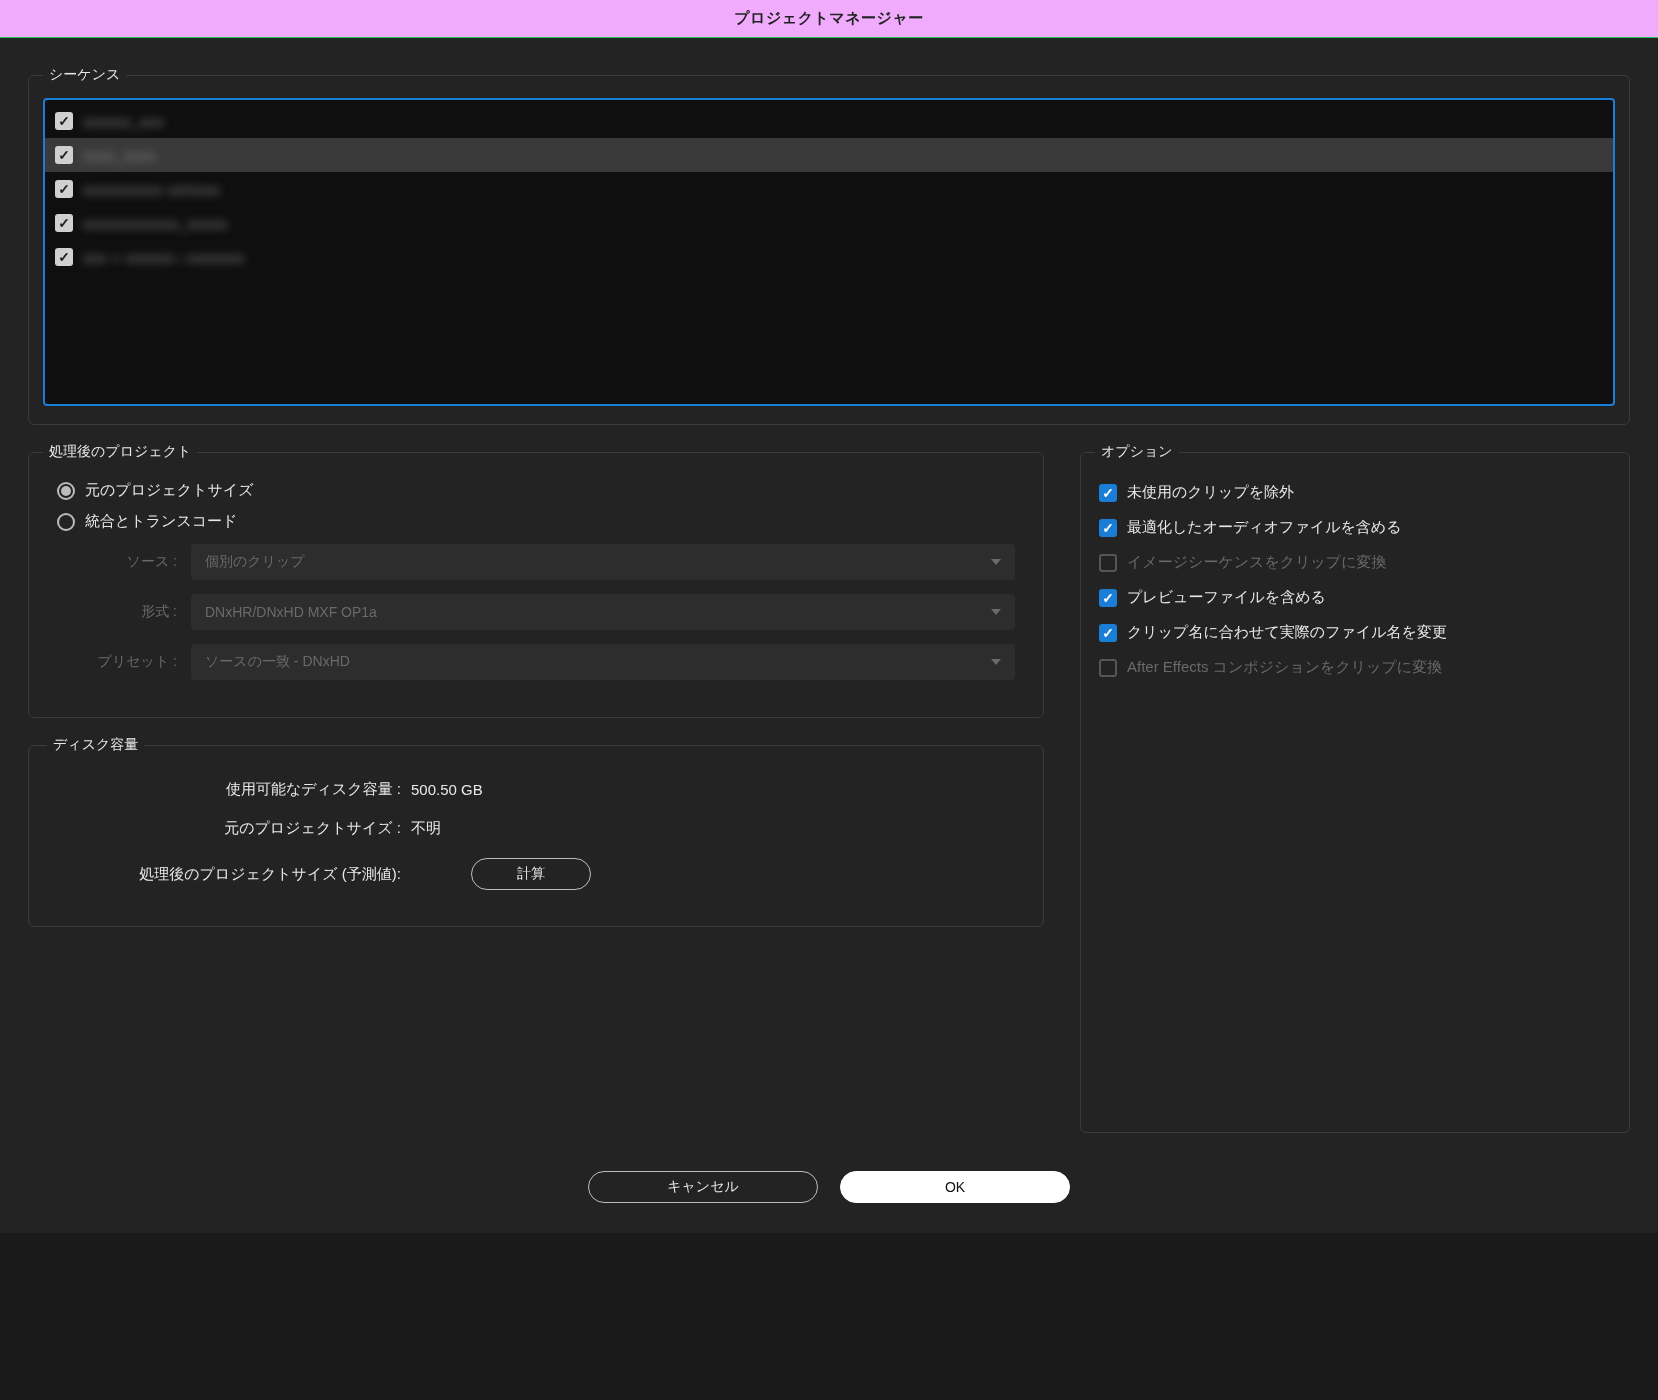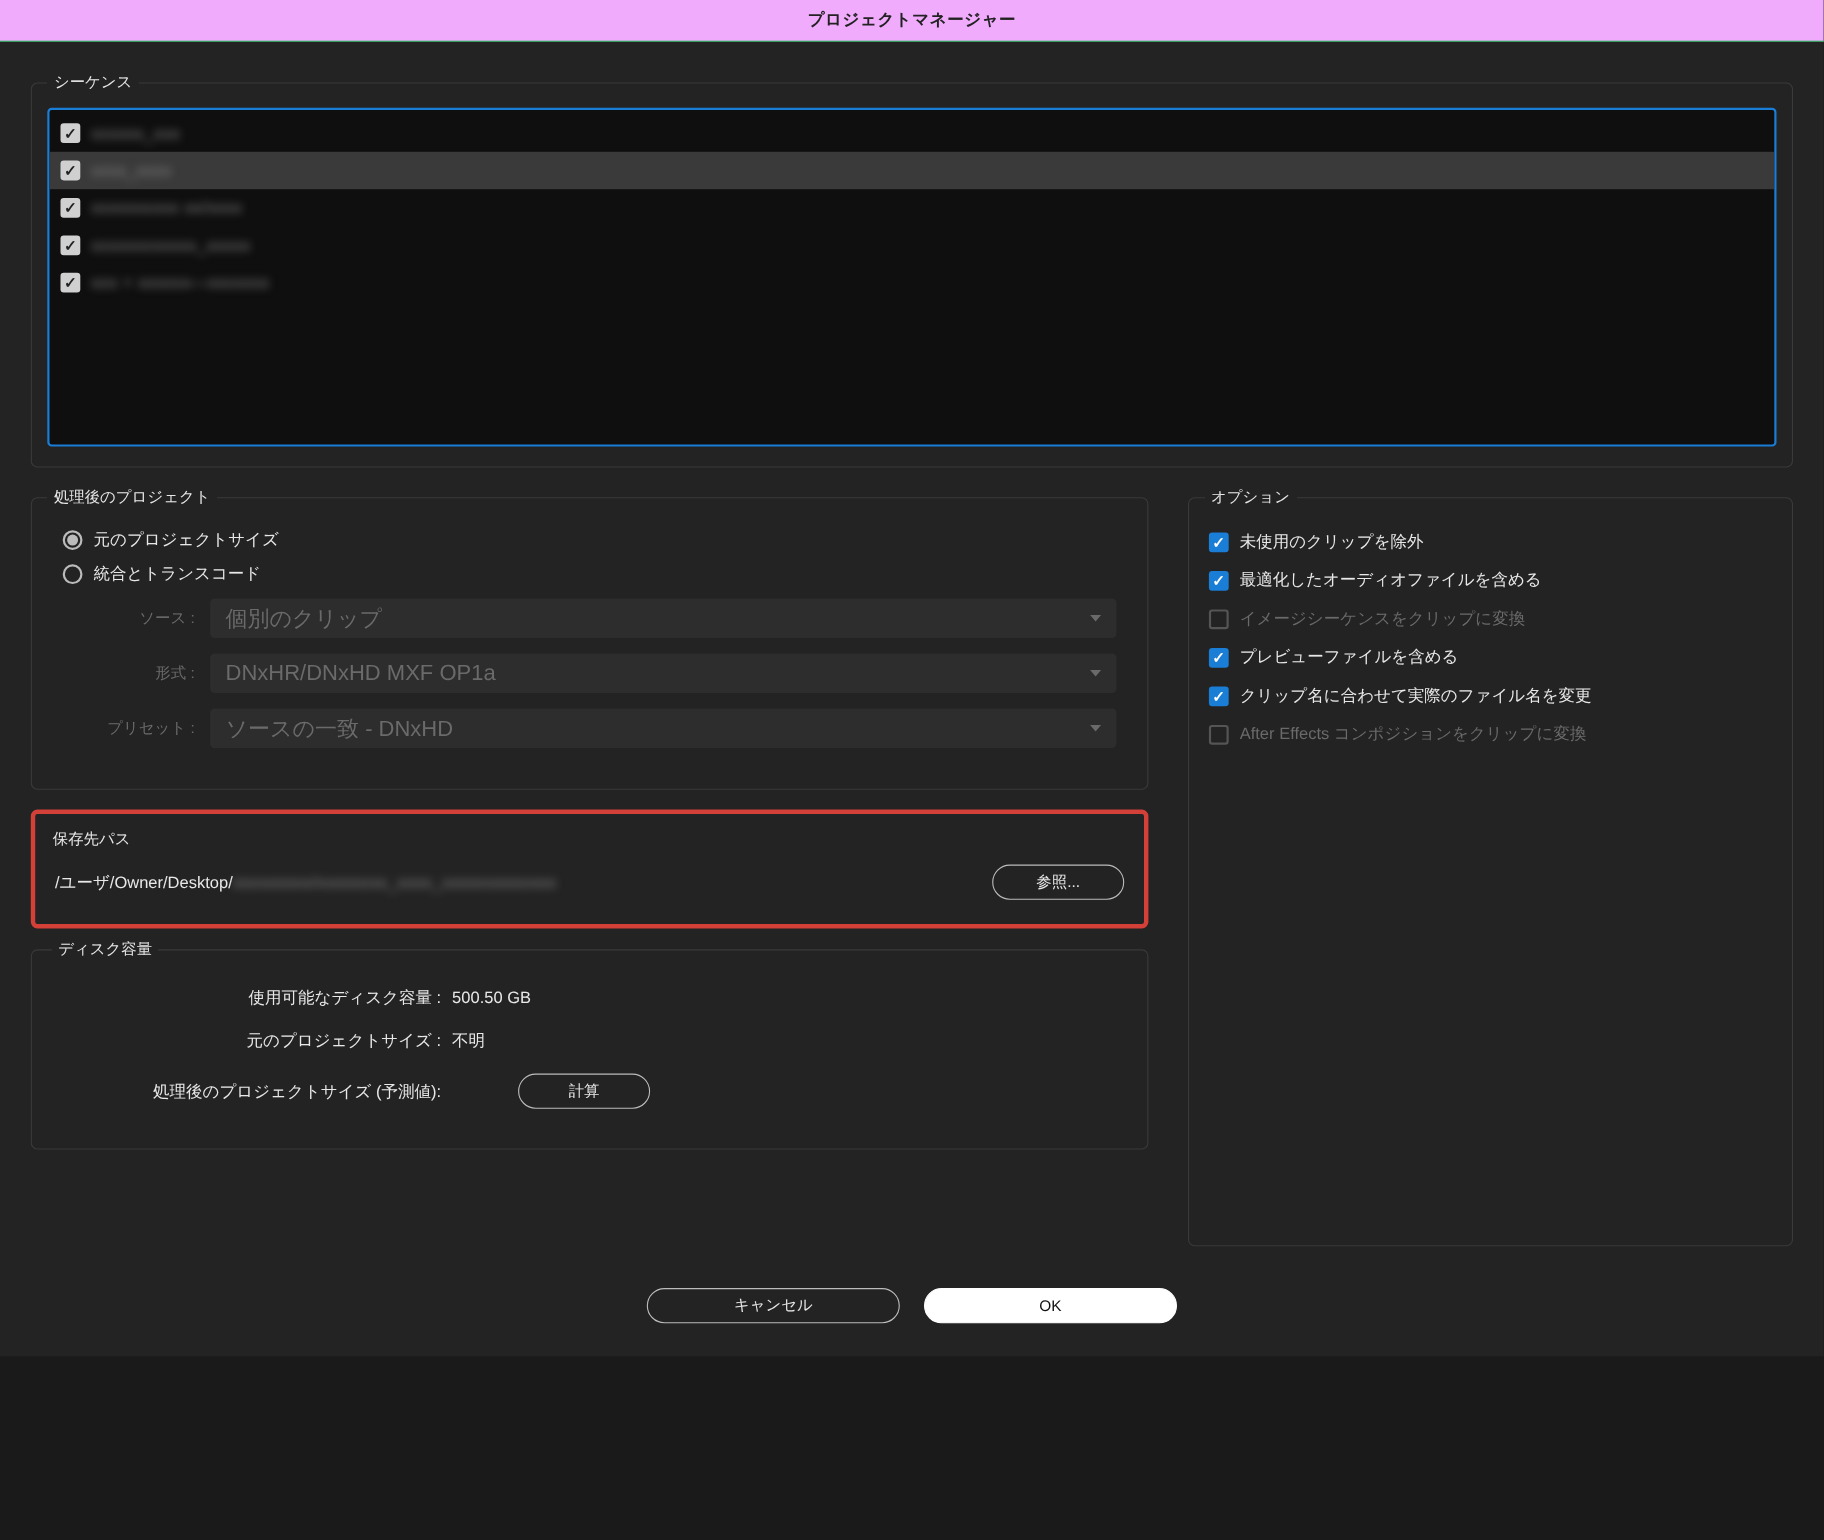--- a/index.html
+++ b/index.html
@@ -114,21 +114,21 @@
     flex: 1;
     background: #2d2d2d;
     border: none;
     border-radius: 4px;
     height: 36px;
     padding: 0 14px;
     display: flex;
     align-items: center;
     justify-content: space-between;
     color: #6a6a6a;
-    font-size: 20px;
+    font-size: 14px;
   }
   .chevron {
     width: 0; height: 0;
     border-left: 5px solid transparent;
     border-right: 5px solid transparent;
     border-top: 6px solid #6a6a6a;
   }
   .opt-row {
     display: flex;
     align-items: center;
@@ -259,30 +259,20 @@
         </div>
         <div class="form-row">
           <div class="form-label">プリセット :</div>
           <div class="dropdown">
             <span>ソースの一致 - DNxHD</span>
             <span class="chevron"></span>
           </div>
         </div>
       </fieldset>
 
-      <div class="pathgroup">
-        <div class="grp-title">保存先パス</div>
-        <div class="path-row">
-          <div class="path-text" style="flex:1;">
-            <span>/ユーザ/Owner/Desktop/</span>
-              <span class="blurtext">xxxxxxxxx/xxxxxxxx_xxxx_xxxxxxxxxxxxx</span>
-          </div>
-          <button class="pillbtn">参照...</button>
-        </div>
-      </div>
 
       <fieldset class="group" style="padding:16px 18px 26px 18px;">
         <legend>ディスク容量</legend>
         <div class="disk-row">
           <div class="disk-label">使用可能なディスク容量 :</div>
           <div>500.50 GB</div>
         </div>
         <div class="disk-row">
           <div class="disk-label">元のプロジェクトサイズ :</div>
           <div>不明</div>

